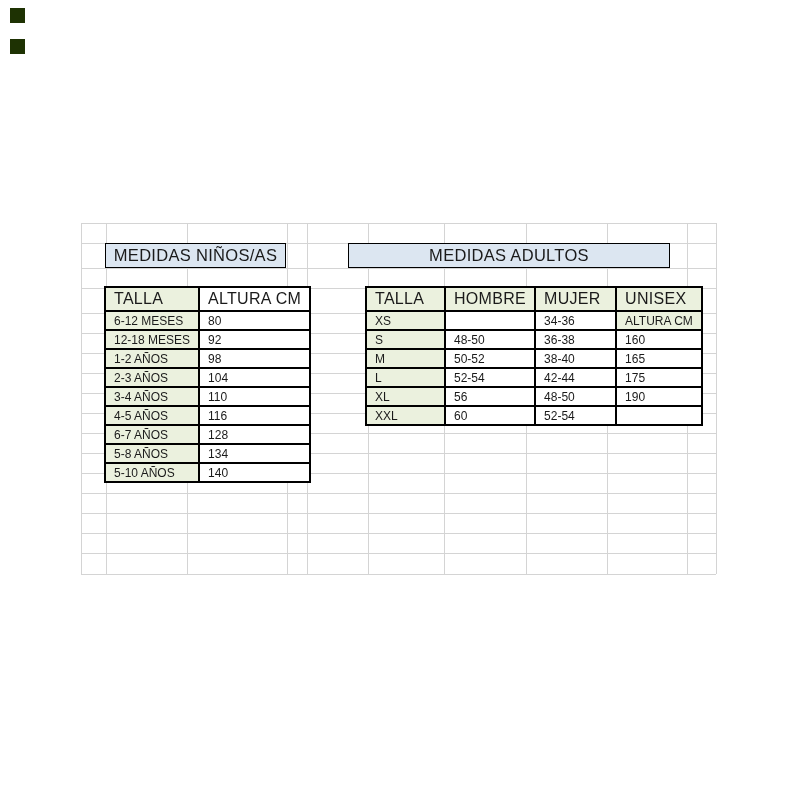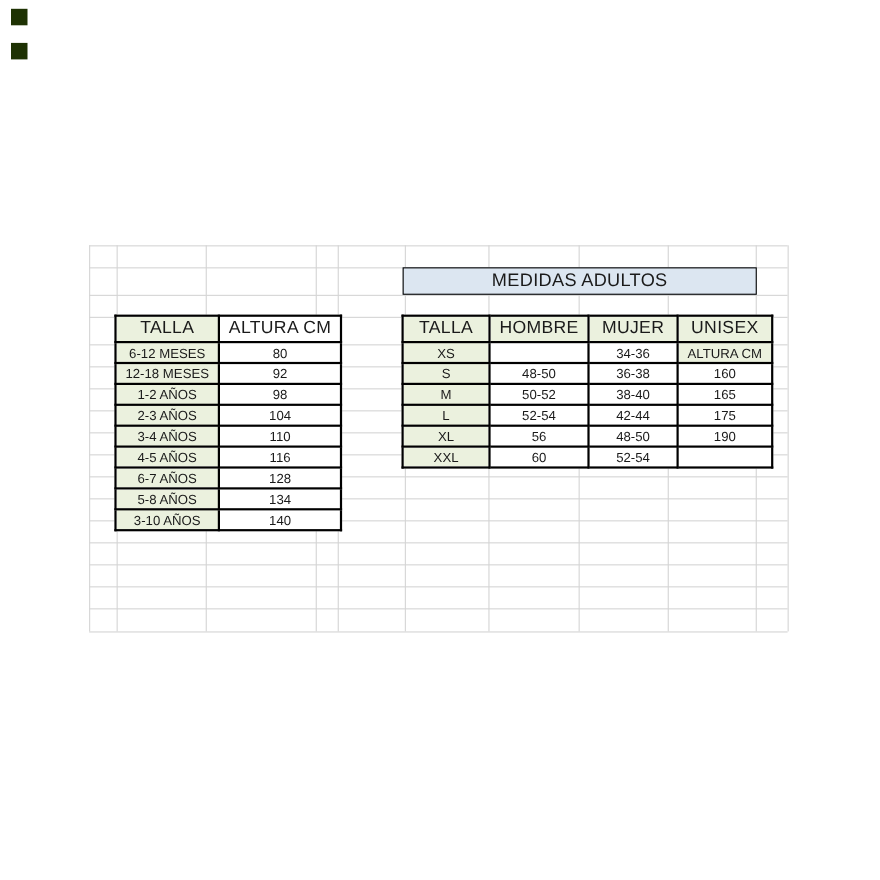--- a/index.html
+++ b/index.html
@@ -50,21 +50,21 @@
   }
   table.size-table {
     position: absolute;
     border-collapse: collapse;
     table-layout: fixed;
     background: #ffffff;
   }
   table.size-table th,
   table.size-table td {
     border: 2px solid var(--cell-border, #000);
-    text-align: center;
+    text-align: left;
     vertical-align: middle;
     padding: 0 8px;
     white-space: nowrap;
     overflow: hidden;
     font-weight: normal;
     color: var(--text, #1a1a1a);
   }
   table.size-table th {
     font-size: 16px;
     height: 22px;
@@ -110,22 +110,23 @@
       <div class="vline" style="left: 287px;"></div>
       <div class="vline" style="left: 307px;"></div>
       <div class="vline" style="left: 368px;"></div>
       <div class="vline" style="left: 444px;"></div>
       <div class="vline" style="left: 526px;"></div>
       <div class="vline" style="left: 607px;"></div>
       <div class="vline" style="left: 687px;"></div>
       <div class="vline" style="left: 716px;"></div>
     </div>
 
-
-  <div class="table-title" style="left:366px; top:243px; width:322px; height:25px;">MEDIDAS ADULTOS</div>
+  <div class="table-title" style="left:105px; top:243px; width:181px; height:25px;">MEDIDAS NIÑOS/AS</div>
+
+  <div class="table-title" style="left:348px; top:243px; width:322px; height:25px;">MEDIDAS ADULTOS</div>
 
   <table class="size-table" style="left:104px; top:286px;">
     <colgroup>
         <col style="width:82px">
         <col style="width:99px">
       </colgroup>
     <tbody>
         <tr>
       <th class="green">TALLA</th>
       <th>ALTURA CM</th>
@@ -156,21 +157,21 @@
     </tr>
     <tr>
       <td class="green">6-7 AÑOS</td>
       <td>128</td>
     </tr>
     <tr>
       <td class="green">5-8 AÑOS</td>
       <td>134</td>
     </tr>
     <tr>
-      <td class="green">3-10 AÑOS</td>
+      <td class="green">5-10 AÑOS</td>
       <td>140</td>
     </tr>
   </tbody>
     </table>
 
   <table class="size-table" style="left:365px; top:286px;">
     <colgroup>
         <col style="width:79px">
         <col style="width:80px">
         <col style="width:81px">

